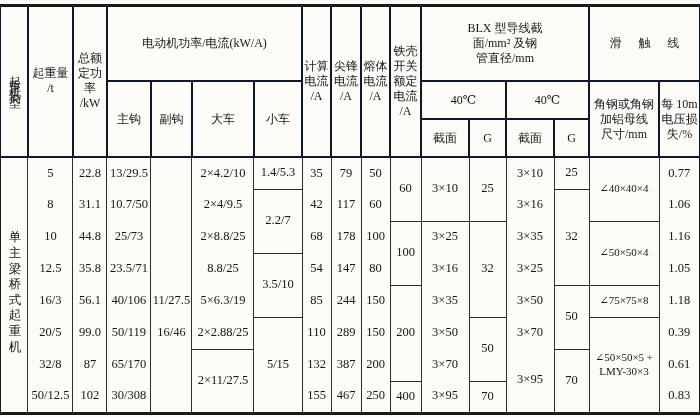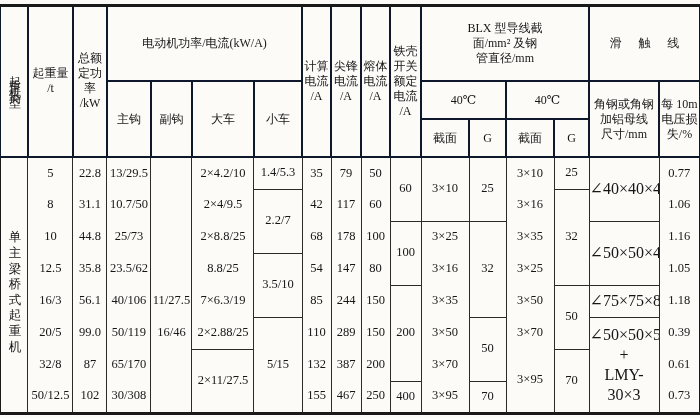--- a/index.html
+++ b/index.html
@@ -20,21 +20,21 @@
   }
   thead th{border:2px solid #0f172a;}
   tbody td{border-top:none;border-bottom:none;}
   tbody td.bt{border-top:1px solid #2e2a26;margin-top:12px;}
   tr.hr1{height:76px;} tr.hr2{height:38px;} tr.hr3{height:38px;}
   tbody tr{height:32px;}
   .vert{writing-mode:vertical-lr;text-orientation:upright;display:inline-block;}
   .vhead{letter-spacing:0.45em;padding-left:1px;}
   .vbody{letter-spacing:1.25em;font-size:12.5px;}
   .spread{letter-spacing:1.4em;text-indent:1.4em;margin-top:31px;}
-  .sm{font-size:16px;}
+  .sm{font-size:11px;}
   .num{font-size:12.5px;}
 </style>
 </head>
 <body>
 
 <div class="page">
 <table>
   <colgroup>
     <col style="width:28px">
         <col style="width:45px">
@@ -148,36 +148,36 @@
       <td rowspan="2" class="num bt">100</td>
       <td class="num bt">3×25</td>
       <td rowspan="3" class="num bt">32</td>
       <td class="num">3×35</td>
       <td rowspan="2" class="sm bt">∠50×50×4</td>
       <td class="num">1.16</td>
     </tr>
     <tr>
       <td class="num">12.5</td>
       <td class="num">35.8</td>
-      <td class="num">23.5/62</td>
+      <td class="num">23.5/71</td>
       <td class="num">8.8/25</td>
       <td rowspan="2" class="num bt">3.5/10</td>
       <td class="num">54</td>
       <td class="num">147</td>
       <td class="num">80</td>
       <td class="num">3×16</td>
       <td class="num">3×25</td>
       <td class="num">1.05</td>
     </tr>
     <tr>
       <td class="num">16/3</td>
       <td class="num">56.1</td>
       <td class="num">40/106</td>
       <td class="num">11/27.5</td>
-      <td class="num">7×6.3/19</td>
+      <td class="num">5×6.3/19</td>
       <td class="num">85</td>
       <td class="num">244</td>
       <td class="num">150</td>
       <td rowspan="3" class="num bt">200</td>
       <td class="num">3×35</td>
       <td class="num">3×50</td>
       <td rowspan="2" class="num bt">50</td>
       <td class="sm bt">∠75×75×8</td>
       <td class="num">1.18</td>
     </tr>
@@ -215,17 +215,17 @@
     <tr>
       <td class="num">50/12.5</td>
       <td class="num">102</td>
       <td class="num">30/308</td>
       <td class="num">155</td>
       <td class="num">467</td>
       <td class="num">250</td>
       <td class="num bt">400</td>
       <td class="num">3×95</td>
       <td class="num bt">70</td>
-      <td class="num">0.73</td>
+      <td class="num">0.83</td>
     </tr>
   </tbody>
 </table>
 </div>
 
 </body></html>

